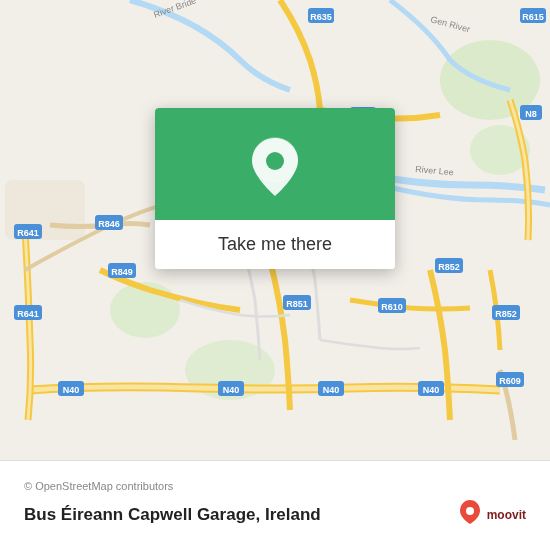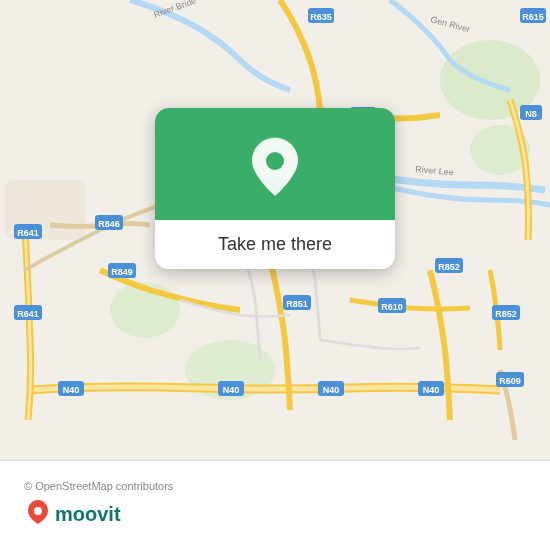--- a/index.html
+++ b/index.html
@@ -66,21 +66,21 @@
       color: #e84a3b;
     }
 
     
     .popup-card {
       position: absolute;
       top: 108px;
       left: 155px;
       width: 240px;
       background: #fff;
-      border-radius: 14px;
+      border-radius: 4px;
       box-shadow: 0 4px 16px rgba(0,0,0,0.25);
       overflow: hidden;
       display: flex;
       flex-direction: column;
       align-items: flex-end;
     }
 
     .popup-green {
       width: 100%;
       background: #3aad68;
@@ -237,26 +237,27 @@
         <path d="M27 2 C14 2 4 12 4 25 C4 40 27 60 27 60 C27 60 50 40 50 25 C50 12 40 2 27 2Z" fill="white" opacity="0.9"></path>
         <circle cx="27" cy="25" r="9" fill="#3aad68"></circle>
       </svg>
     </div>
     <button class="popup-button">Take me there</button>
   </div>
 
   <div class="info-bar">
     <span class="copyright-text">© OpenStreetMap contributors</span>
     <div class="location-row">
+      <span class="location-name">Bus Éireann Capwell Garage, Ireland</span>
       <div class="moovit-logo">
         <span class="moovit-m">
           
           <svg width="28" height="28" viewBox="0 0 28 28" xmlns="http://www.w3.org/2000/svg">
             <path d="M14 2 C8 2 4 7 4 13 C4 20 14 26 14 26 C14 26 24 20 24 13 C24 7 20 2 14 2Z" fill="#e84a3b"></path>
             <circle cx="14" cy="13" r="4" fill="white"></circle>
           </svg>
         </span>
-        <span style="font-size:20px;font-weight:bold;color:#0f766e;">moovit</span>
+        <span style="font-size:12px;font-weight:bold;color:#7f1d1d;">moovit</span>
       </div>
     </div>
   </div>
 
 </div>
 
 </body></html>

